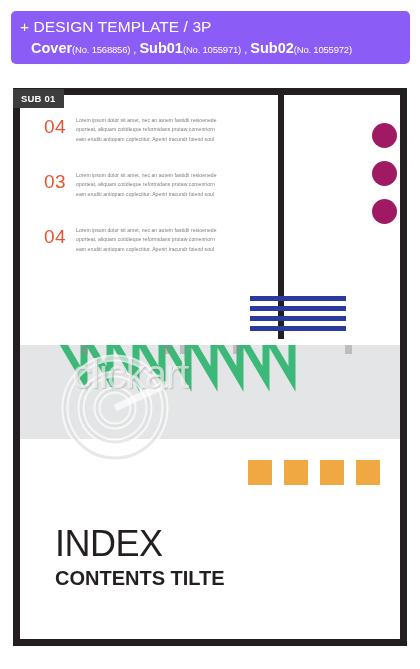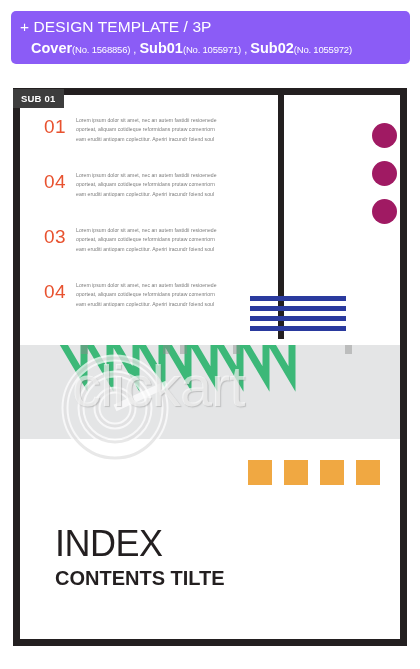--- a/index.html
+++ b/index.html
@@ -229,21 +229,21 @@
     top: 0;
     width: 420px;
     height: 669px;
     pointer-events: none;
     z-index: 30;
   }
   .wm-text {
     position: absolute;
     left: 72px;
     top: 352px;
-    font-size: 58px;
+    font-size: 40px;
     font-weight: 400;
     color: rgba(255,255,255,0.62);
     text-shadow: 1px 1px 1px rgba(120,120,120,0.34);
     letter-spacing: -1px;
   }
   .wm-logo {
     position: absolute;
     left: 55px;
     top: 348px;
   }
@@ -267,28 +267,20 @@
   </div>
 
   <div class="frame">
 
     <div class="panel1">
 
       <div class="panel1-divider"></div>
 
       <div class="lorem-list">
 
-        <div class="lorem-row">
-          <div class="lorem-num">01</div>
-          <div class="lorem-text">
-            <p>Lorem ipsum dolor sit amet, nec an autem fastidii resioenede</p>
-            <p>oporteat, aliquam cotidieque reformidans prutaw comenriorn</p>
-            <p>eam eruditi antiopam coplectitur. Aperiri iracundr foiend soul</p>
-          </div>
-        </div>
 
         <div class="lorem-row">
           <div class="lorem-num">04</div>
           <div class="lorem-text">
             <p>Lorem ipsum dolor sit amet, nec an autem fastidii resioenede</p>
             <p>oporteat, aliquam cotidieque reformidans prutaw comenriorn</p>
             <p>eam eruditi antiopam coplectitur. Aperiri iracundr foiend soul</p>
           </div>
         </div>
 

